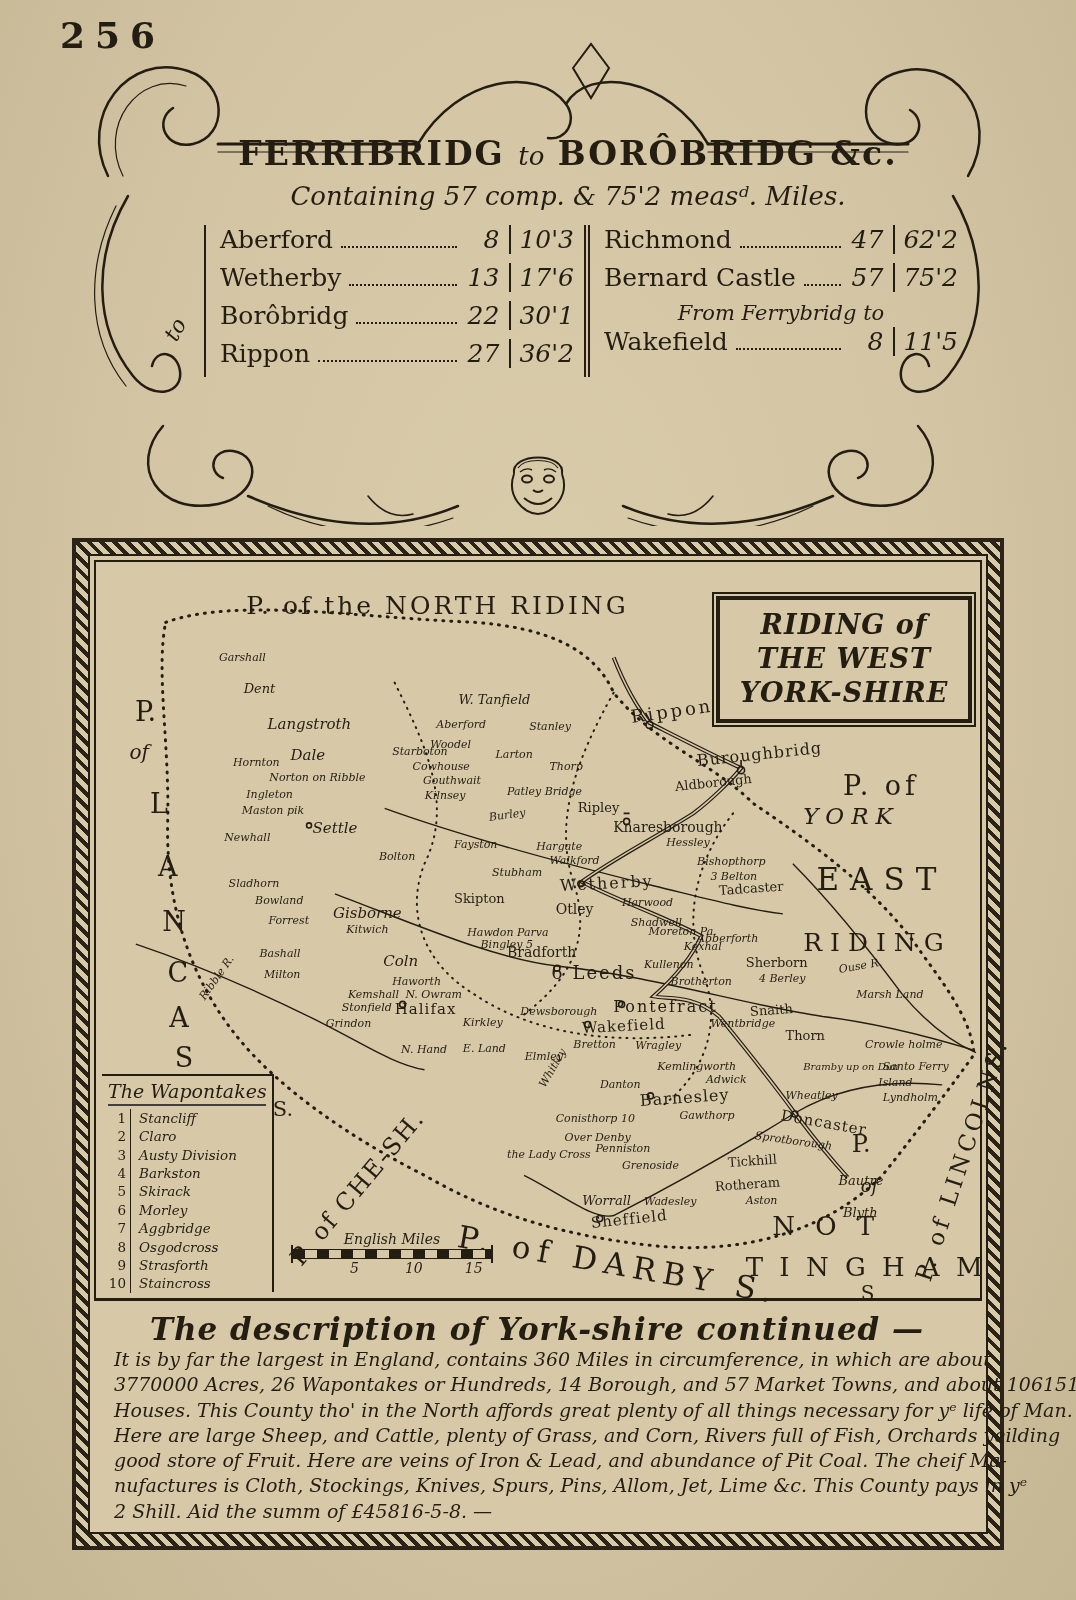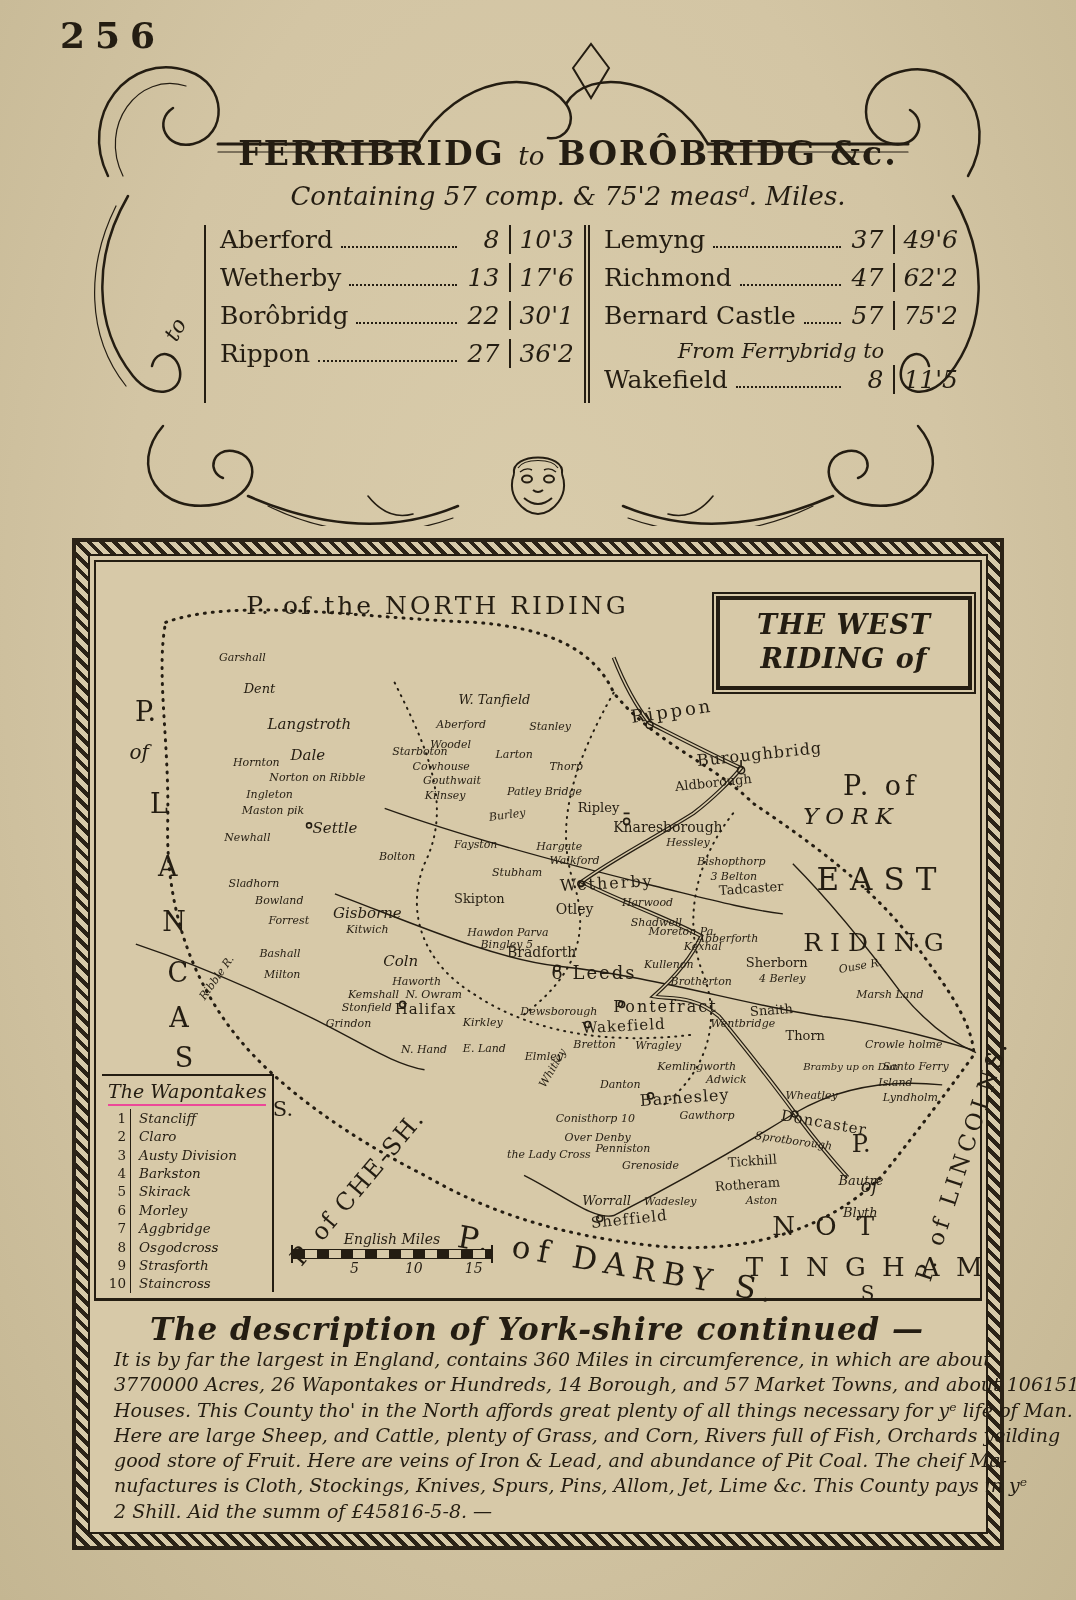--- a/index.html
+++ b/index.html
@@ -50,21 +50,21 @@
     position:absolute;right:8px;top:34px;width:236px;padding:8px 6px 10px;
     border:4px solid #241d12;box-shadow:0 0 0 2px #d7c9a8, 0 0 0 4px #241d12;
     background:#d7c9a8;text-align:center;z-index:3;
   }
   .map-titlebox div{font-style:italic;font-weight:bold;font-size:27px;letter-spacing:1px;line-height:1.25;}
   
   .legend{
     position:absolute;left:6px;bottom:6px;width:172px;height:218px;
     border-top:2px solid #241d12;border-right:2px solid #241d12;background:transparent;z-index:3;padding:4px 6px;box-sizing:border-box;
   }
-  .legend-title{font-style:italic;font-size:19px;border-bottom:2px solid #ec4899;padding-bottom:2px;margin-bottom:3px;white-space:nowrap;}
+  .legend-title{font-style:italic;font-size:19px;border-bottom:2px solid #404040;padding-bottom:2px;margin-bottom:3px;white-space:nowrap;}
   .legend-row{display:flex;font-size:13.5px;font-style:italic;line-height:1.36;}
   .legend-row .num{width:18px;font-style:normal;text-align:right;margin-right:8px;border-right:1.5px solid #241d12;padding-right:4px;}
   
   .scale{position:absolute;left:196px;bottom:22px;width:200px;z-index:3;}
   .scale-label{font-style:italic;font-size:14px;text-align:center;margin-bottom:2px;}
   .scale-bar{height:8px;border:1.5px solid #241d12;background:repeating-linear-gradient(90deg,#241d12 0 12px,#d7c9a8 12px 24px);position:relative;}
   .scale-bar:before,.scale-bar:after{content:"";position:absolute;top:-5px;bottom:-5px;width:2px;background:#241d12;}
   .scale-bar:before{left:-2px}.scale-bar:after{right:-2px}
   .scale-ticks{display:flex;font-style:italic;font-size:14px;margin-top:1px;}
   .scale-ticks span:nth-child(1){margin-left:58px;}
@@ -144,26 +144,20 @@
           </div>
           <div class="dist-row">
             <span class="d-name">Rippon</span>
             <span class="d-lead"></span>
             <span class="d-comp">27</span>
             <span class="d-meas">36'2</span>
           </div>
         </div>
       <div class="dist-col right">
         <div id="right-rows">
-            <div class="dist-row">
-              <span class="d-name">Lemyng</span>
-              <span class="d-lead"></span>
-              <span class="d-comp">37</span>
-              <span class="d-meas">49'6</span>
-            </div>
             <div class="dist-row">
               <span class="d-name">Richmond</span>
               <span class="d-lead"></span>
               <span class="d-comp">47</span>
               <span class="d-meas">62'2</span>
             </div>
             <div class="dist-row">
               <span class="d-name">Bernard Castle</span>
               <span class="d-lead"></span>
               <span class="d-comp">57</span>
@@ -231,22 +225,23 @@
               <circle cx="557" cy="531" r="3"></circle>
                 <circle cx="506" cy="653" r="3"></circle>
               <circle cx="308" cy="440" r="3"></circle>
                 <circle cx="214" cy="262" r="2.5"></circle>
               <path d="M552,150 l5,9 M648,197 l0,7 M530,250 l6,0"></path>
             </g>
           </g>
         </svg>
 
         <div class="map-titlebox">
+          <div>RIDING of</div>
           <div>THE WEST</div>
-          <div>RIDING of</div>
+          <div>YORK-SHIRE</div>
         </div>
 
         <div class="legend">
           <div class="legend-title">The Wapontakes</div>
           <div id="wap-list">
               <div class="legend-row">
                 <span class="num">1</span>
                 <span class="wname">Stancliff</span>
               </div>
               <div class="legend-row">

